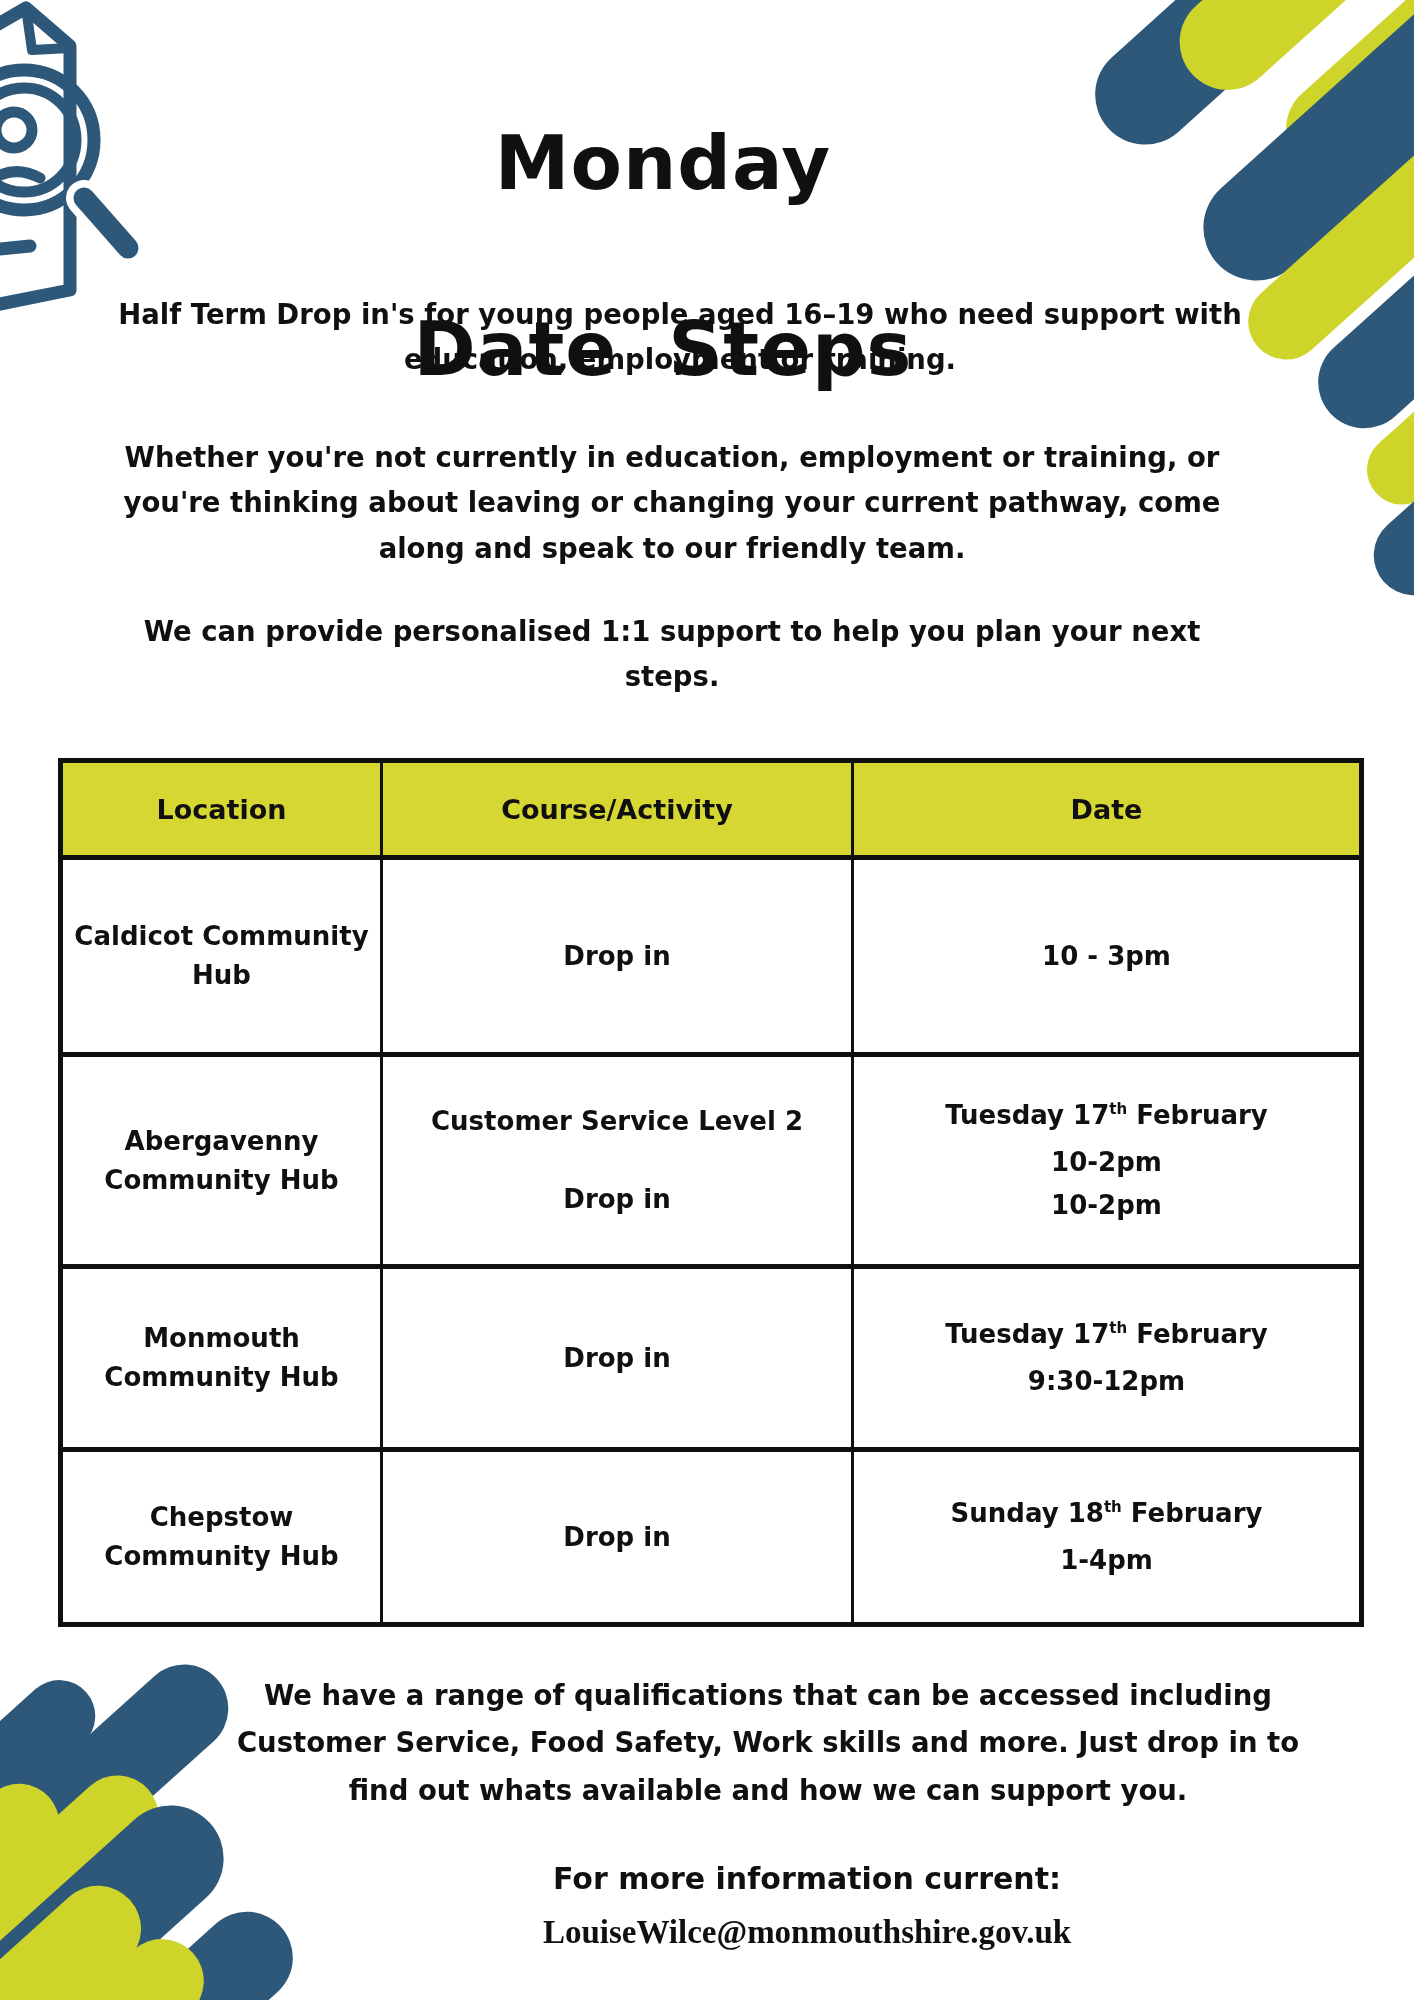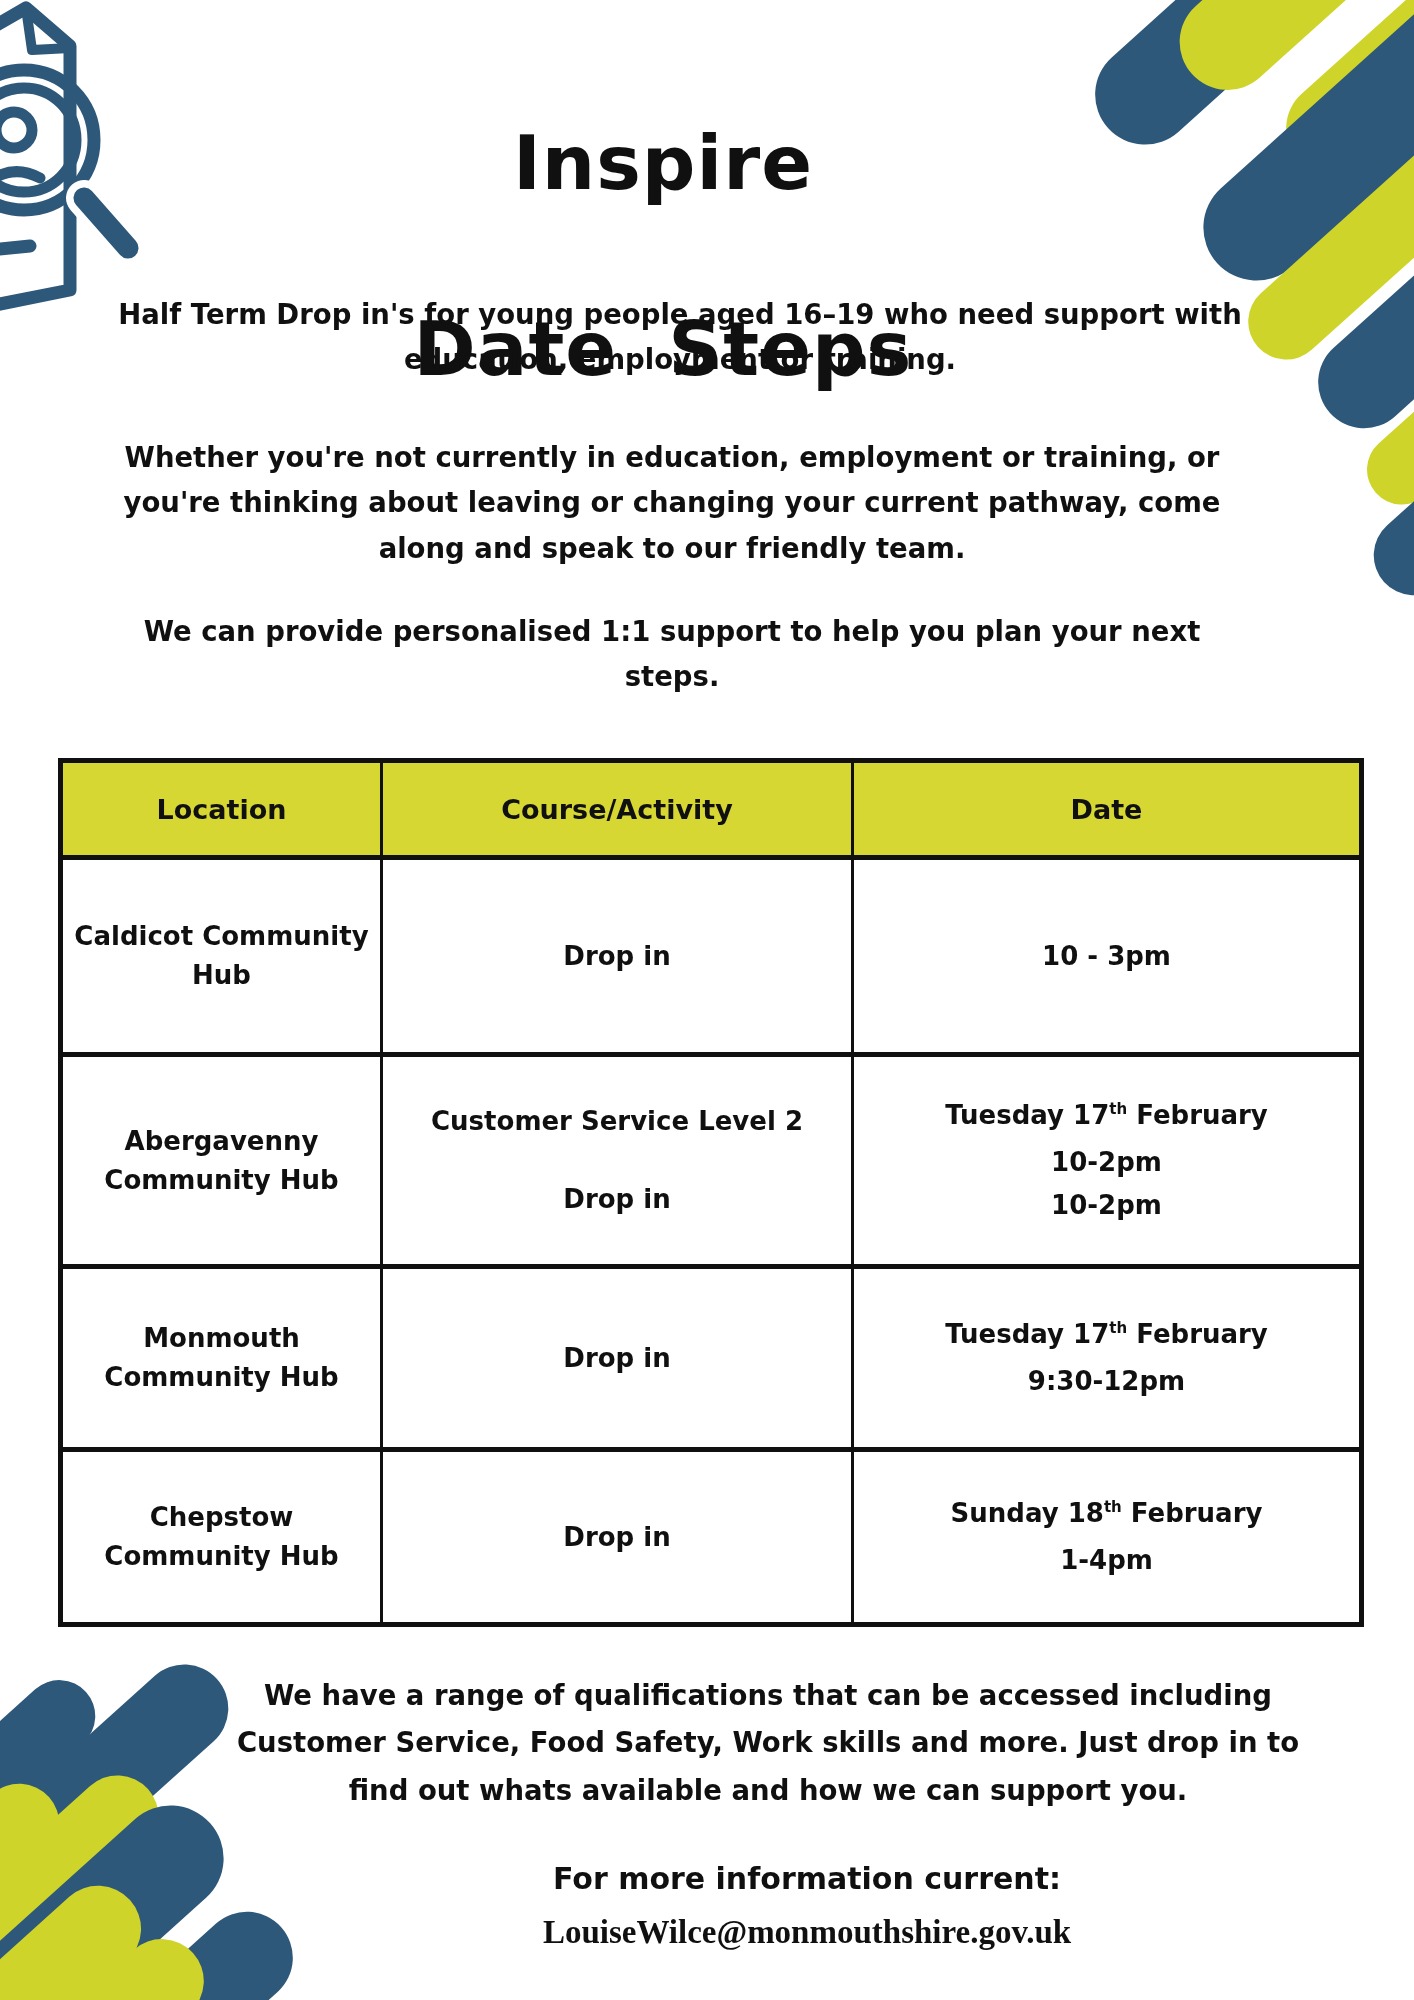--- a/index.html
+++ b/index.html
@@ -110,21 +110,21 @@
     <rect x="-233" y="15" width="450" height="88" rx="44" fill="var(--navy,#2e587a)" transform="rotate(-42 217 59)"></rect>
     <rect x="-401" y="137" width="450" height="80" rx="40" fill="var(--yellow,#cfd42a)" transform="rotate(-42 49 177)"></rect>
     <rect x="-302" y="128" width="450" height="82" rx="41" fill="var(--yellow,#cfd42a)" transform="rotate(-42 148 169)"></rect>
     <rect x="-240" y="150" width="450" height="106" rx="53" fill="var(--navy,#2e587a)" transform="rotate(-42 210 203)"></rect>
     <rect x="-320" y="237" width="450" height="86" rx="43" fill="var(--yellow,#cfd42a)" transform="rotate(-42 130 280)"></rect>
     <rect x="-169" y="261" width="450" height="92" rx="46" fill="var(--navy,#2e587a)" transform="rotate(-42 281 307)"></rect>
     <rect x="-257" y="291" width="450" height="84" rx="42" fill="var(--yellow,#cfd42a)" transform="rotate(-42 193 333)"></rect>
   </svg>
 
   <h1 class="title" style="margin:0;font-size:75px;">
-    <span>Inspire</span><br>
+    <span>Monday</span><br>
     <span>Date Steps</span>
   </h1>
 
   <p class="para intro">Half Term Drop in's for young people aged 16–19 who need support with
 education, employment or training.</p>
   <p class="para para2">Whether you're not currently in education, employment or training, or
 you're thinking about leaving or changing your current pathway, come
 along and speak to our friendly team.</p>
   <p class="para para3">We can provide personalised 1:1 support to help you plan your next
 steps.</p>

